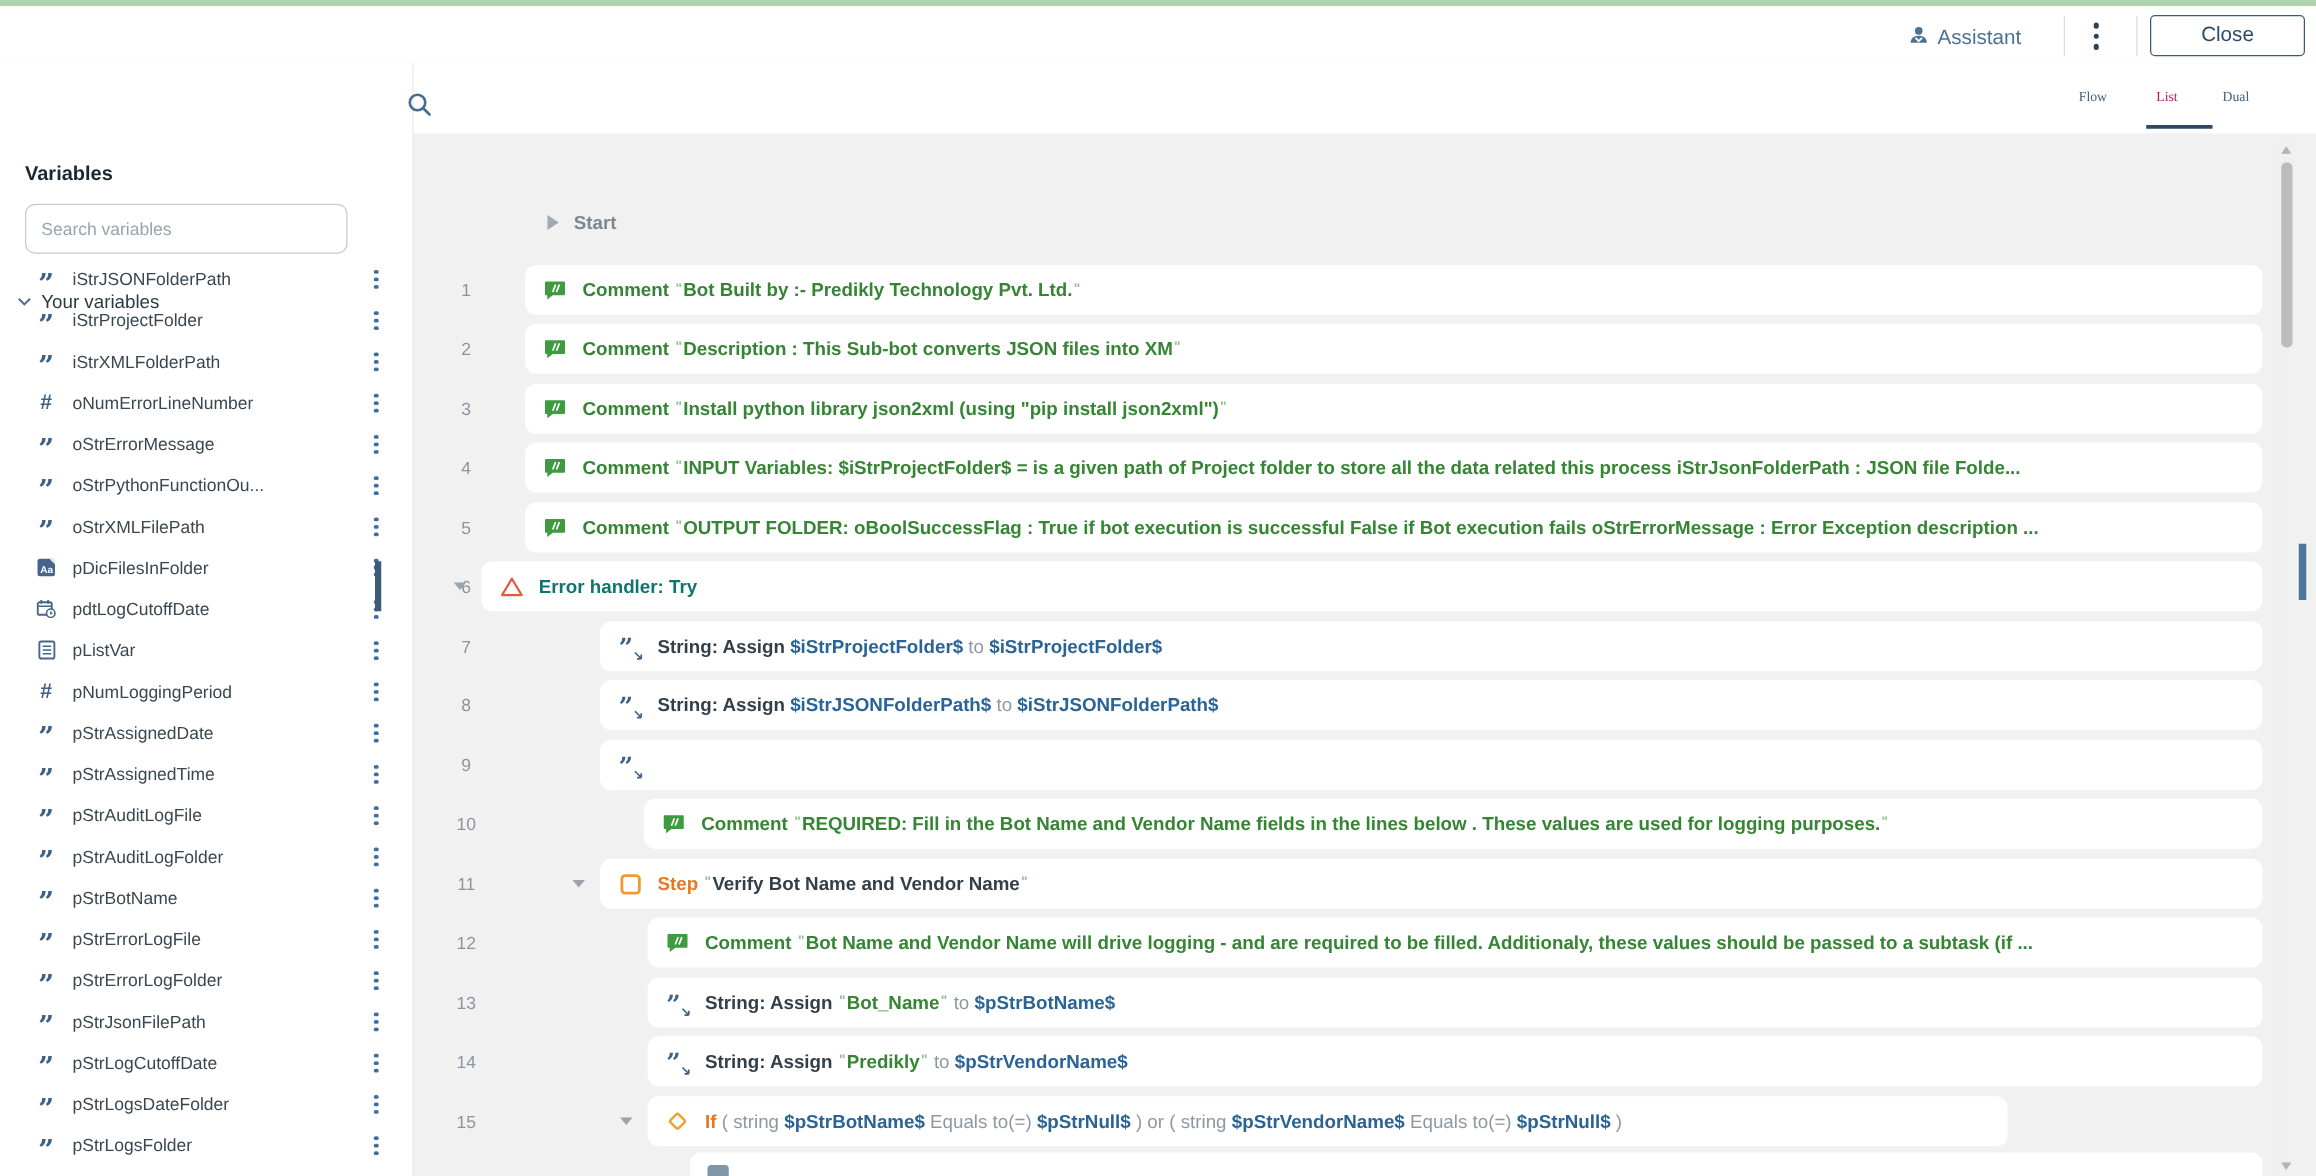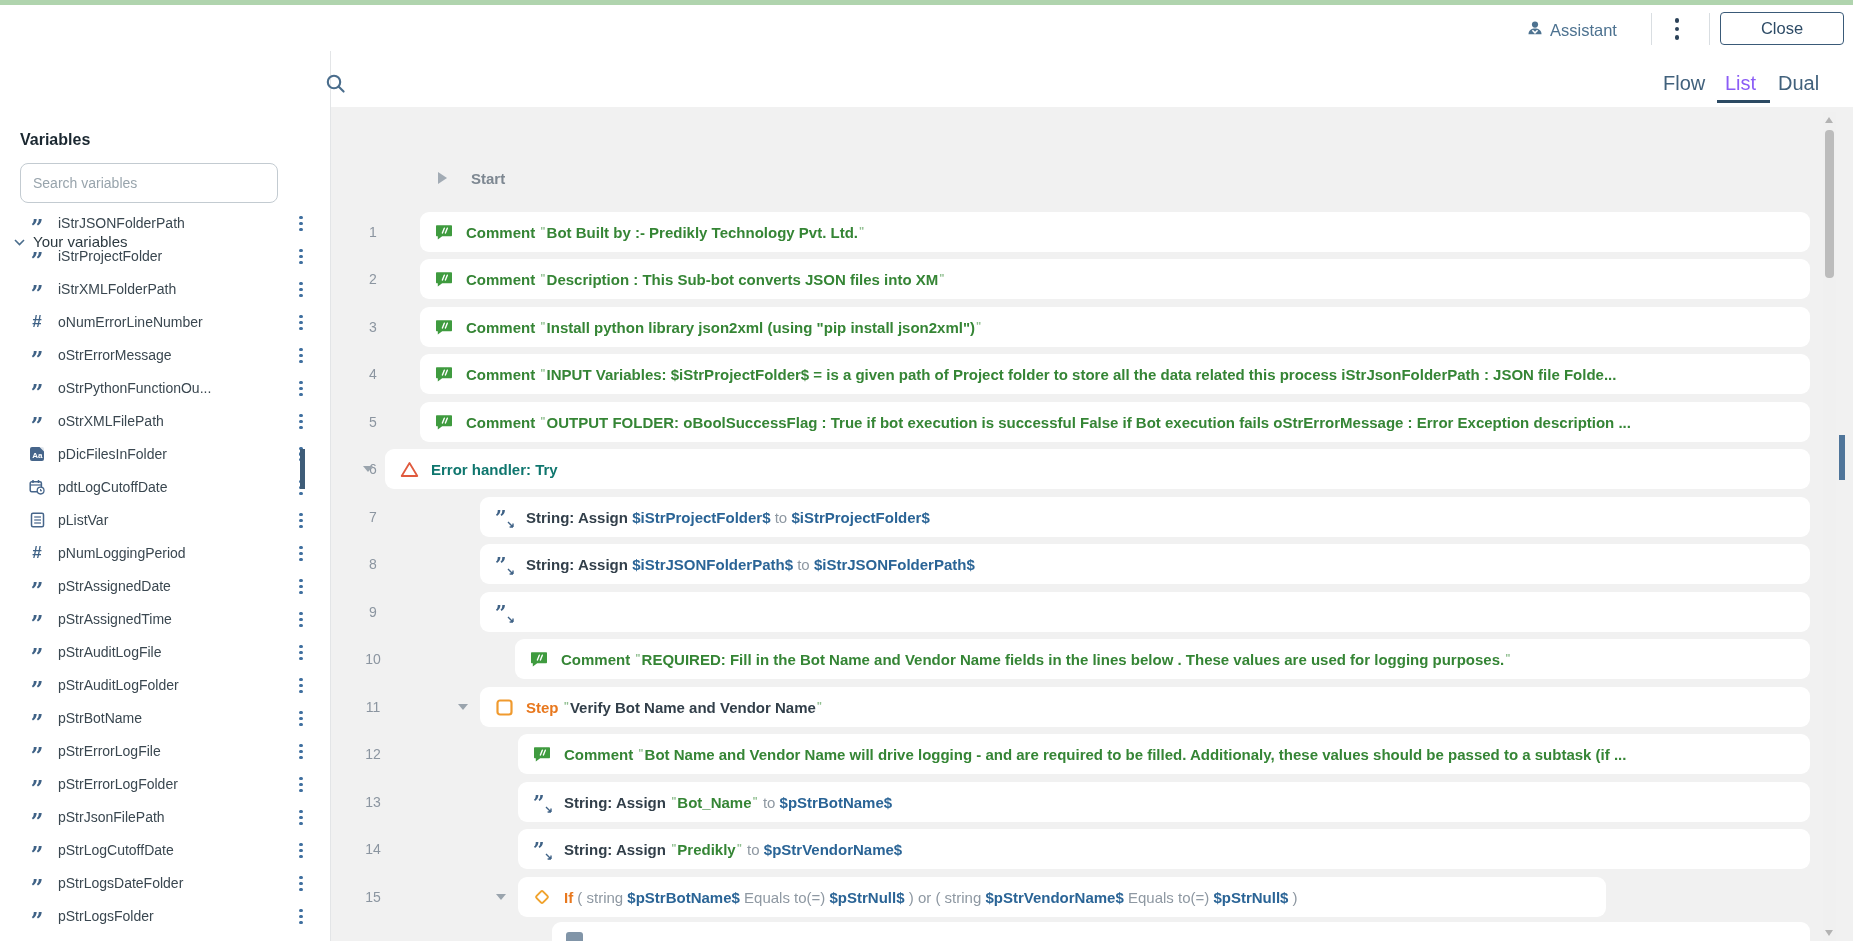--- a/index.html
+++ b/index.html
@@ -36,26 +36,26 @@
   .var-kebab i{width:3.2px;height:3.2px;border-radius:50%;background:#3f6f9f;}
   
   .sb-track{background:#f2f2f2;border-left:1px solid #e7e7e7;border-right:1px solid #e7e7e7;}
   #side-scroll{left:333px;top:160px;width:15px;height:781px;}
   #side-thumb{left:335px;top:185px;width:11px;height:240px;background:#bdbdbd;}
   .arr-up{width:0;height:0;border-left:4.5px solid transparent;border-right:4.5px solid transparent;border-bottom:6px solid #b3b3b3;}
   .arr-dn{width:0;height:0;border-left:4.5px solid transparent;border-right:4.5px solid transparent;border-top:6px solid #b3b3b3;}
   
   #searchrow{left:331px;top:51px;width:1522px;height:56px;background:#fff;border-bottom:1px solid #e3e5e7;}
   #main-search{left:325px;top:73px;cursor:pointer;}
-  .tab{top:72px;font-size:20px;color:#41617c;cursor:pointer;}
-  .tab.active{color:#8b5cf6;}
+  .tab{top:72px;font-size:11px;color:#41617c;cursor:pointer;font-family:Liberation Serif, serif;}
+  .tab.active{color:#be185d;}
   #tab-underline{left:1717px;top:100px;width:53px;height:3px;background:#2c4a63;}
   #canvas{left:331px;top:107px;width:1522px;height:834px;background:#f1f1f1;}
   
-  #start-row{left:438px;top:166px;height:24px;display:flex;align-items:center;gap:24px;cursor:pointer;}
+  #start-row{left:438px;top:166px;height:24px;display:flex;align-items:center;gap:12px;cursor:pointer;}
   #start-tri{width:0;height:0;border-top:6px solid transparent;border-bottom:6px solid transparent;border-left:9px solid #a2abb4;}
   #start-row .lbl{font-size:15px;font-weight:700;color:#7d8791;}
   
   .row-num{position:absolute;left:358px;width:30px;text-align:center;font-size:14px;color:#8b95a0;}
   .row-chev{position:absolute;width:0;height:0;border-left:5.5px solid transparent;border-right:5.5px solid transparent;border-top:6.5px solid #9aa4ad;cursor:pointer;}
   .card{position:absolute;background:#fff;border-radius:9px;height:40px;display:flex;align-items:center;
         overflow:hidden;white-space:nowrap;cursor:pointer;}
   .card .ic{flex:0 0 auto;margin:0 12px 0 14px;display:flex;align-items:center;justify-content:center;width:20px;}
   .card .txt{font-size:15px;overflow:hidden;white-space:nowrap;padding-right:10px;}
   .sg-glabel{color:#358535;font-weight:700;}

